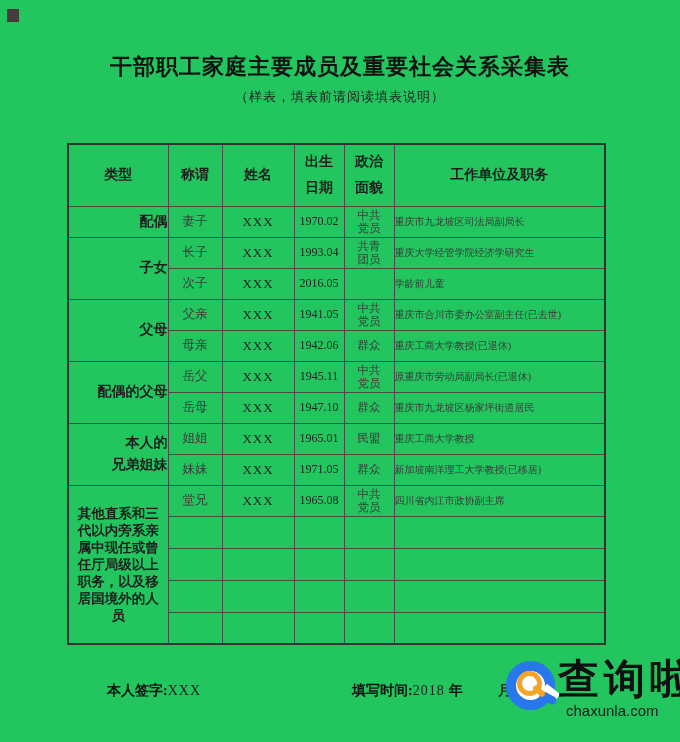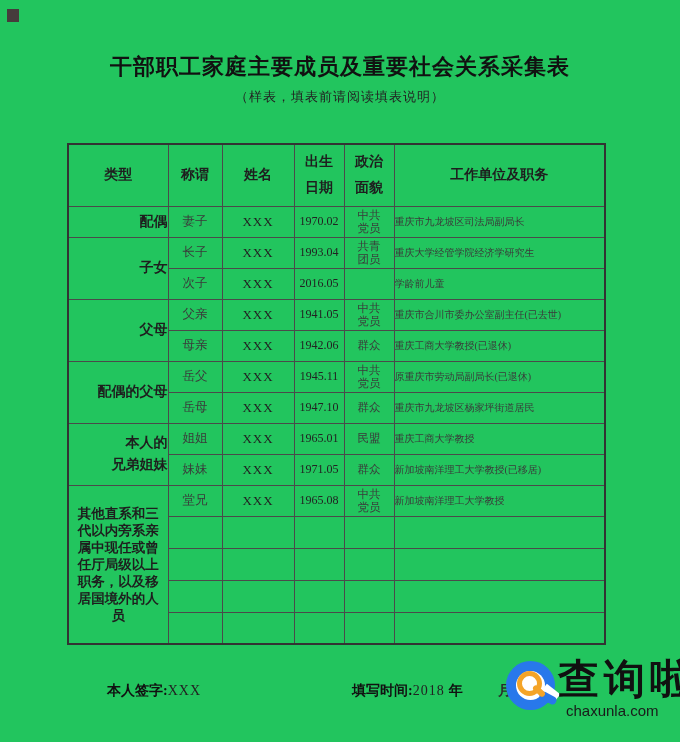--- a/index.html
+++ b/index.html
@@ -190,21 +190,21 @@
 属中现任或曾
 任厅局级以上
 职务，以及移
 居国境外的人
 员</td>
       <td class="rel-cell">堂兄</td>
       <td class="name-cell">XXX</td>
       <td class="birth-cell">1965.08</td>
       <td class="pol-cell">中共
 党员</td>
-      <td class="work-cell">新加坡南洋理工大学教授</td>
+      <td class="work-cell">四川省内江市政协副主席</td>
     </tr>
     <tr style="height:32px">
       <td class="rel-cell"></td>
       <td class="name-cell"></td>
       <td class="birth-cell"></td>
       <td class="pol-cell"></td>
       <td class="work-cell"></td>
     </tr>
     <tr style="height:32px">
       <td class="rel-cell"></td>

